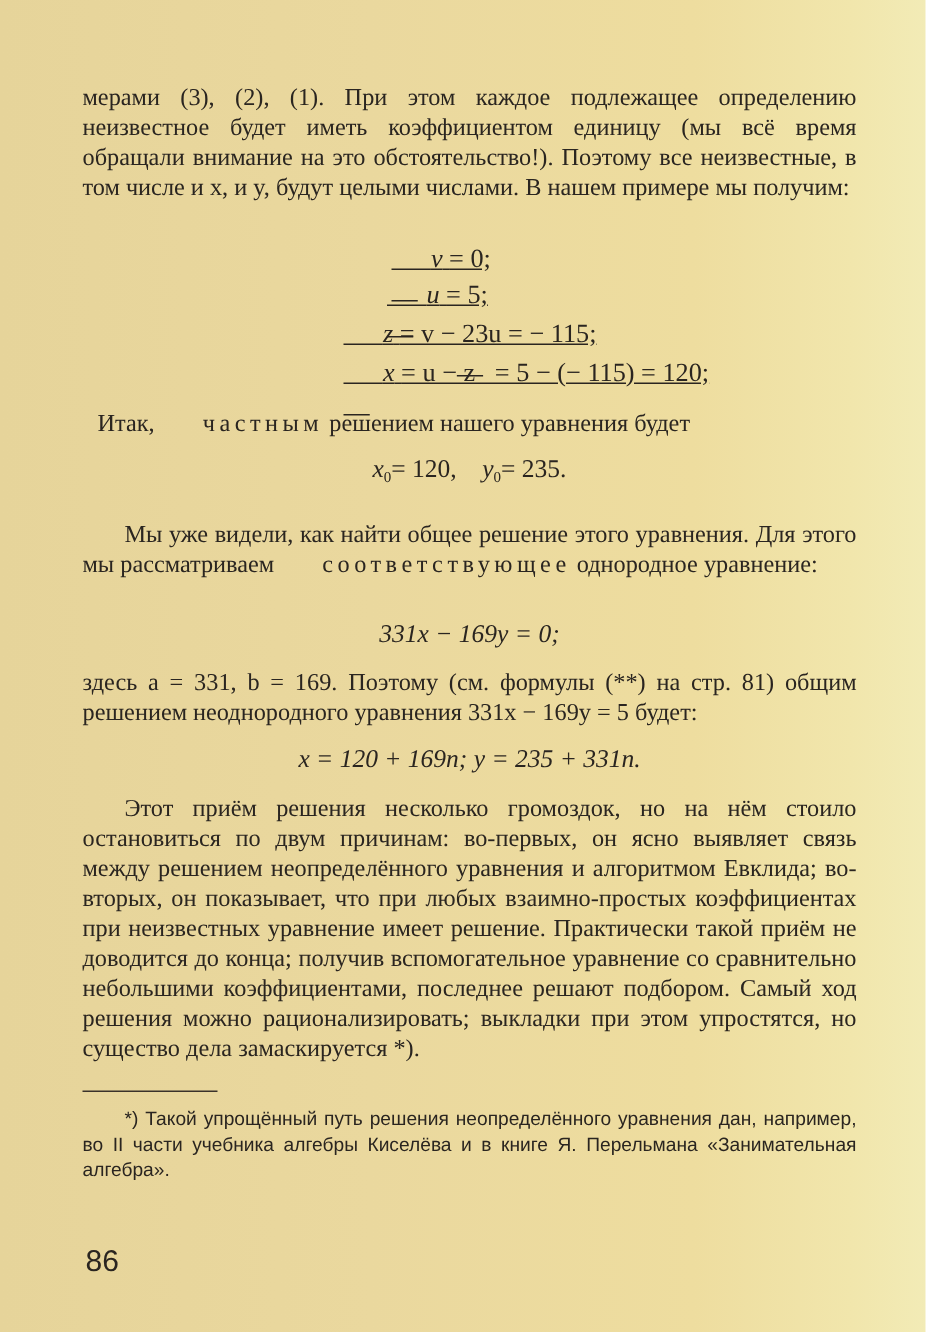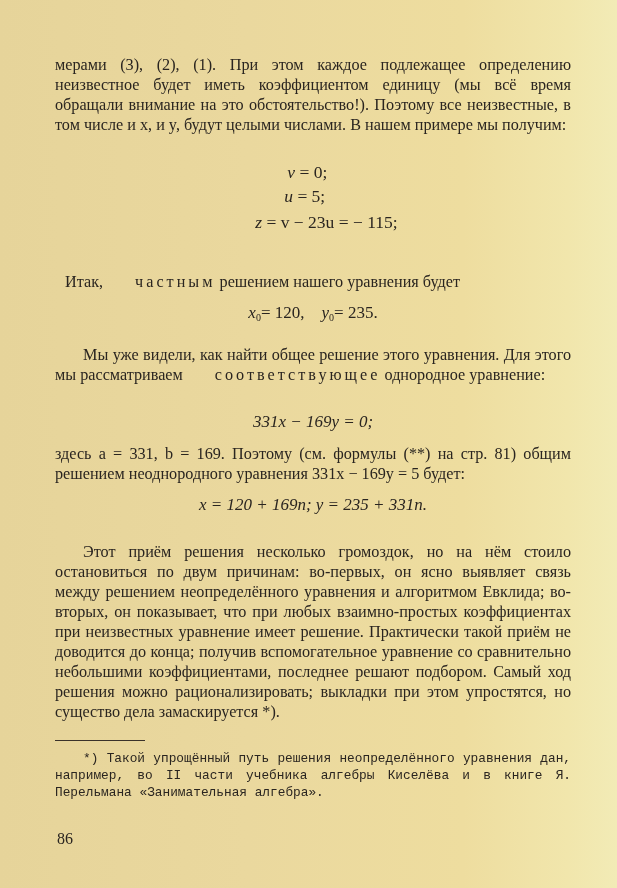--- a/index.html
+++ b/index.html
@@ -18,53 +18,56 @@
       font-size: 16.2px; line-height: 20px; text-align: justify; text-align-last: auto;
     }
     .indent { text-indent: 28px; }
     .sp { letter-spacing: 3px; margin-left: 28px; }
     .eq {
       font-size: 17px; line-height: 21.5px; font-style: italic; text-align: center;
     }
     .eq .n { font-style: normal; }
     .eqblock { position: relative; height: 131px; margin-top: 2px; }
     .eqline {
-      position: absolute; font-size: 17.5px; font-style: italic; white-space: pre;
+      position: absolute; font-size: 17.5px; font-style: italic; white-space: pre; text-decoration: underline;
     }
     .eqline .n { font-style: normal; }
     .rule {
       width: 90px; border-top: 1px solid #3a322a; margin: 18px 0 9px 0;
     }
     .foot {
-      font-family: Liberation Mono, monospace;
+      font-family: Liberation Sans, sans-serif;
       font-size: 12.8px; line-height: 17px; text-align: justify;
     }
     .foot.indent { text-indent: 28px; }
     .pagenum {
       position: absolute; left: 57px; top: 830px;
-      font-size: 16px; font-family: Liberation Serif, serif;
+      font-size: 20px; font-family: Liberation Sans, sans-serif;
     }
     sub { font-size: 10px; vertical-align: -3px; }
   </style>
 </head>
 <body>
 
 <div class="page">
 
   <p class="para">мерами (3), (2), (1). При этом каждое подлежащее определению неизвестное будет иметь коэффициентом единицу (мы всё время обращали внимание на это обстоятельство!). Поэтому все неизвестные, в том числе и x, и y, будут целыми числами. В нашем примере мы получим:</p>
 
   <div class="eqblock">
     <div class="eqline" style="left:206px; top:4px;">
       <span>v</span> <span class="n">= 0;</span>
     </div>
     <div class="eqline" style="left:203px; top:28px;">
       <span>u</span> <span class="n">= 5;</span>
     </div>
     <div class="eqline" style="left:174px; top:54px;text-align:center;">
       <span>z</span> <span class="n">= v − 23u = − 115;</span>
+    </div>
+    <div class="eqline" style="left:174px; top:80px;">
+      <span>x</span> <span class="n">= u − z   = 5 − (− 115) = 120;</span>
     </div>
   </div>
 
   <p class="para" style="margin-top:4px; text-indent:10px;">
     <span>Итак,</span>
     <span class="sp">частным</span>
     <span>решением нашего уравнения будет</span>
   </p>
 
   <div class="eq" style="margin-top:10px; margin-bottom:16px;">
@@ -76,21 +79,21 @@
   <p class="para indent">
     <span>Мы уже видели, как найти общее решение этого уравнения. Для этого мы рассматриваем</span>
     <span class="sp">соответствующее</span>
     <span>однородное уравнение:</span>
   </p>
 
   <div class="eq" style="margin-top:26px; margin-bottom:12px;">331x − 169y = 0;</div>
 
   <p class="para">здесь a = 331, b = 169. Поэтому (см. формулы (**) на стр. 81) общим решением неоднородного уравнения 331x − 169y = 5 будет:</p>
 
-  <div class="eq" style="margin-top:10px; margin-bottom:26px;">x = 120 + 169n;    y = 235 + 331n.</div>
+  <div class="eq" style="margin-top:10px; margin-bottom:12px;">x = 120 + 169n;    y = 235 + 331n.</div>
 
   <p class="para indent">Этот приём решения несколько громоздок, но на нём стоило остановиться по двум причинам: во-первых, он ясно выявляет связь между решением неопределённого уравнения и алгоритмом Евклида; во-вторых, он показывает, что при любых взаимно-простых коэффициентах при неизвестных уравнение имеет решение. Практически такой приём не доводится до конца; получив вспомогательное уравнение со сравнительно небольшими коэффициентами, последнее решают подбором. Самый ход решения можно рационализировать; выкладки при этом упростятся, но существо дела замаскируется *).</p>
 
   <div class="rule"></div>
 
   <p class="foot indent">*) Такой упрощённый путь решения неопределённого уравнения дан, например, во II части учебника алгебры Киселёва и в книге Я. Перельмана «Занимательная алгебра».</p>
 </div>
 
 <div class="pagenum">86</div>
 

